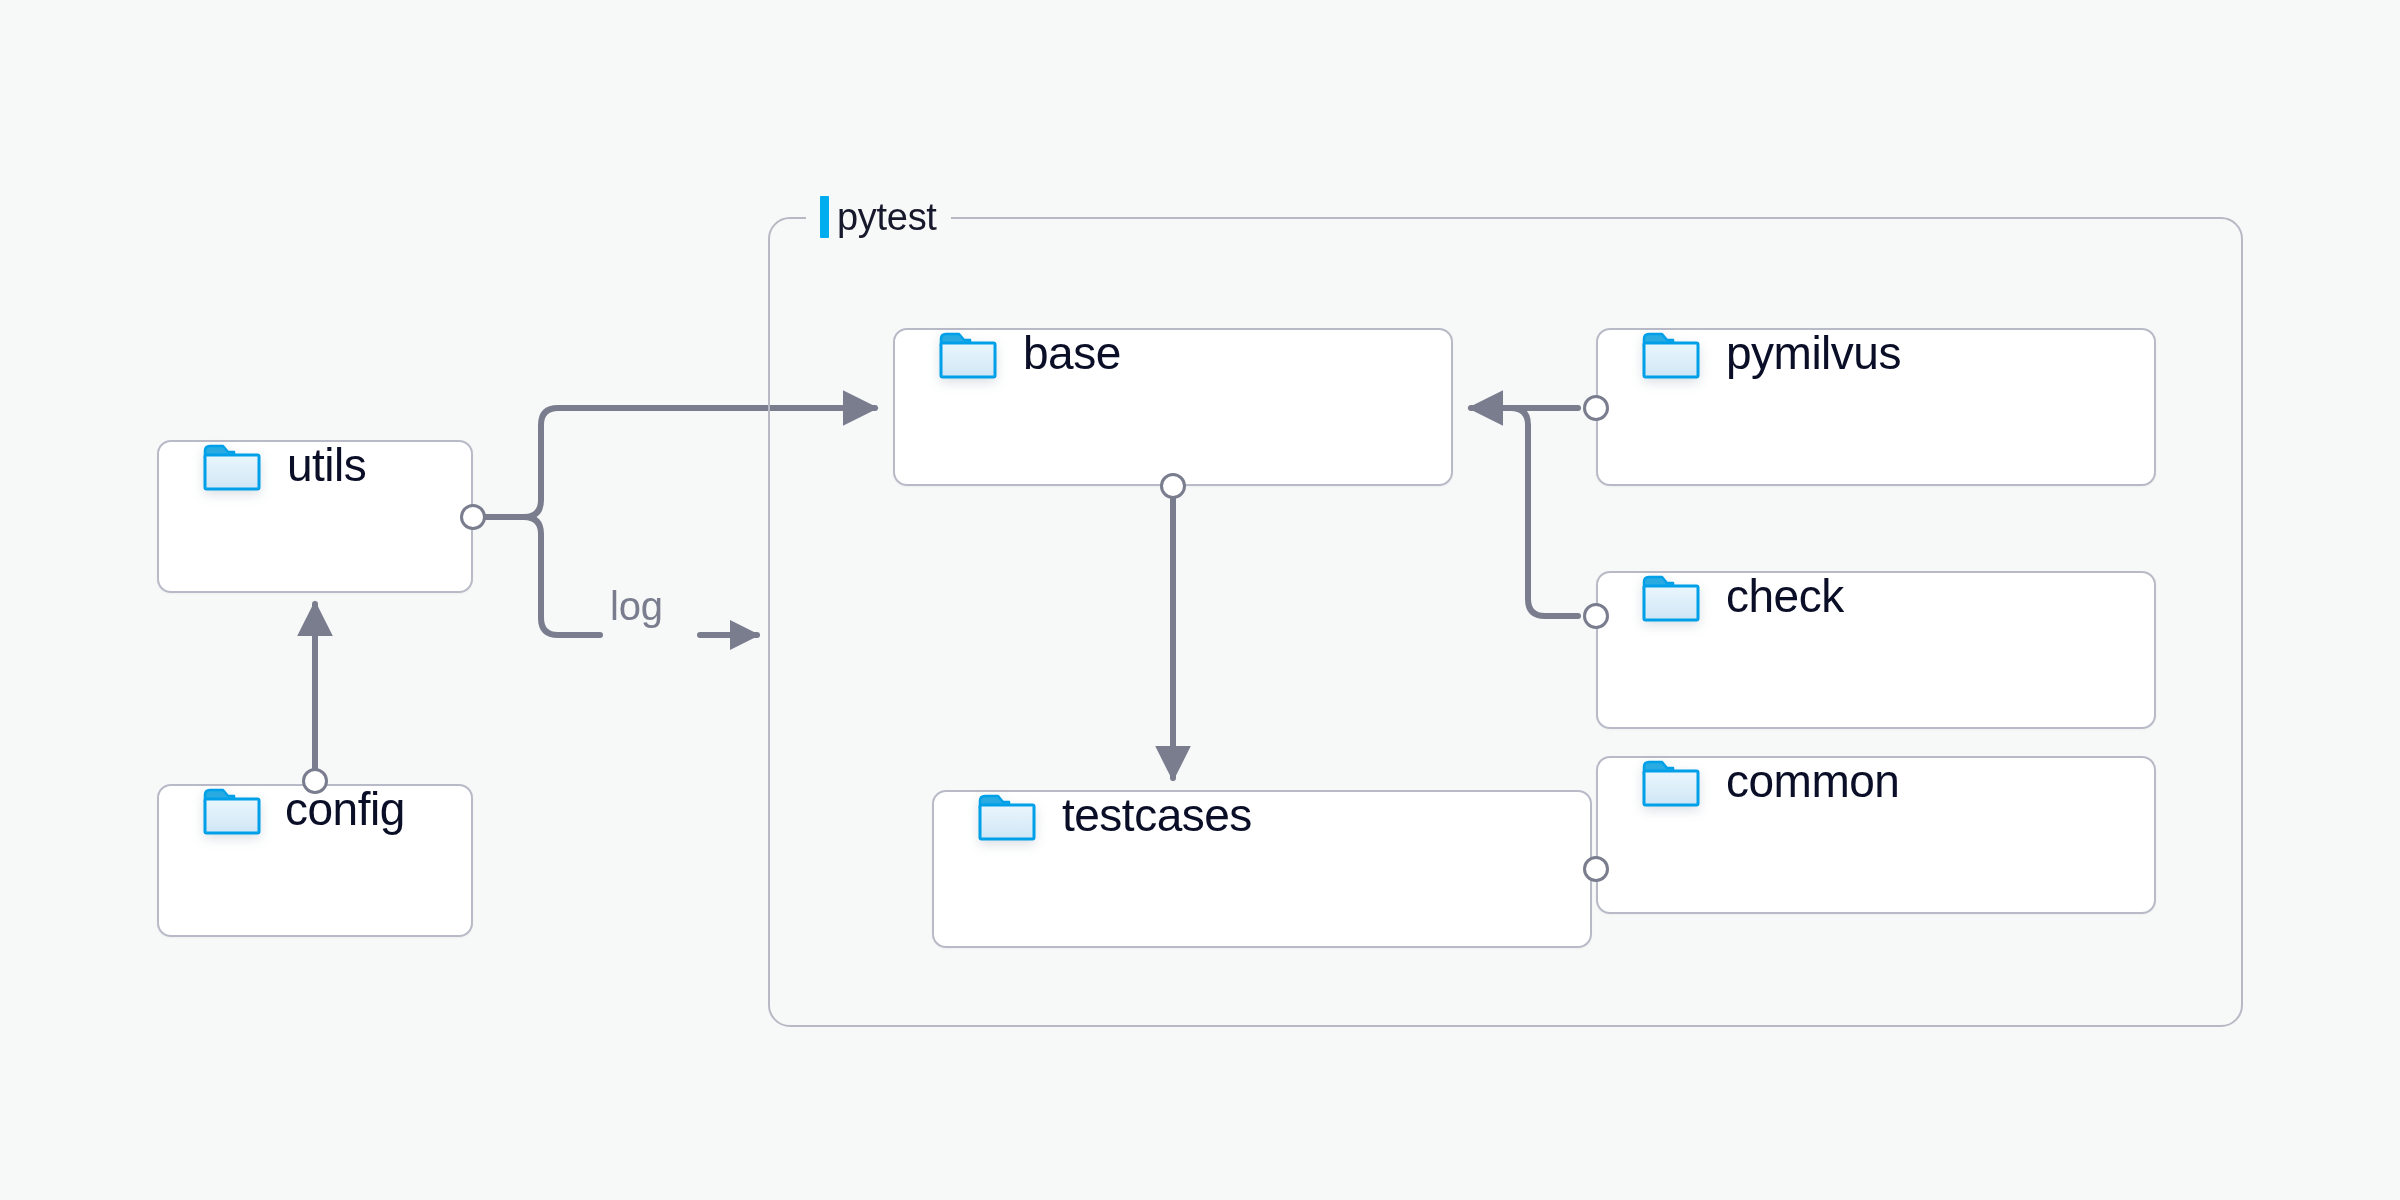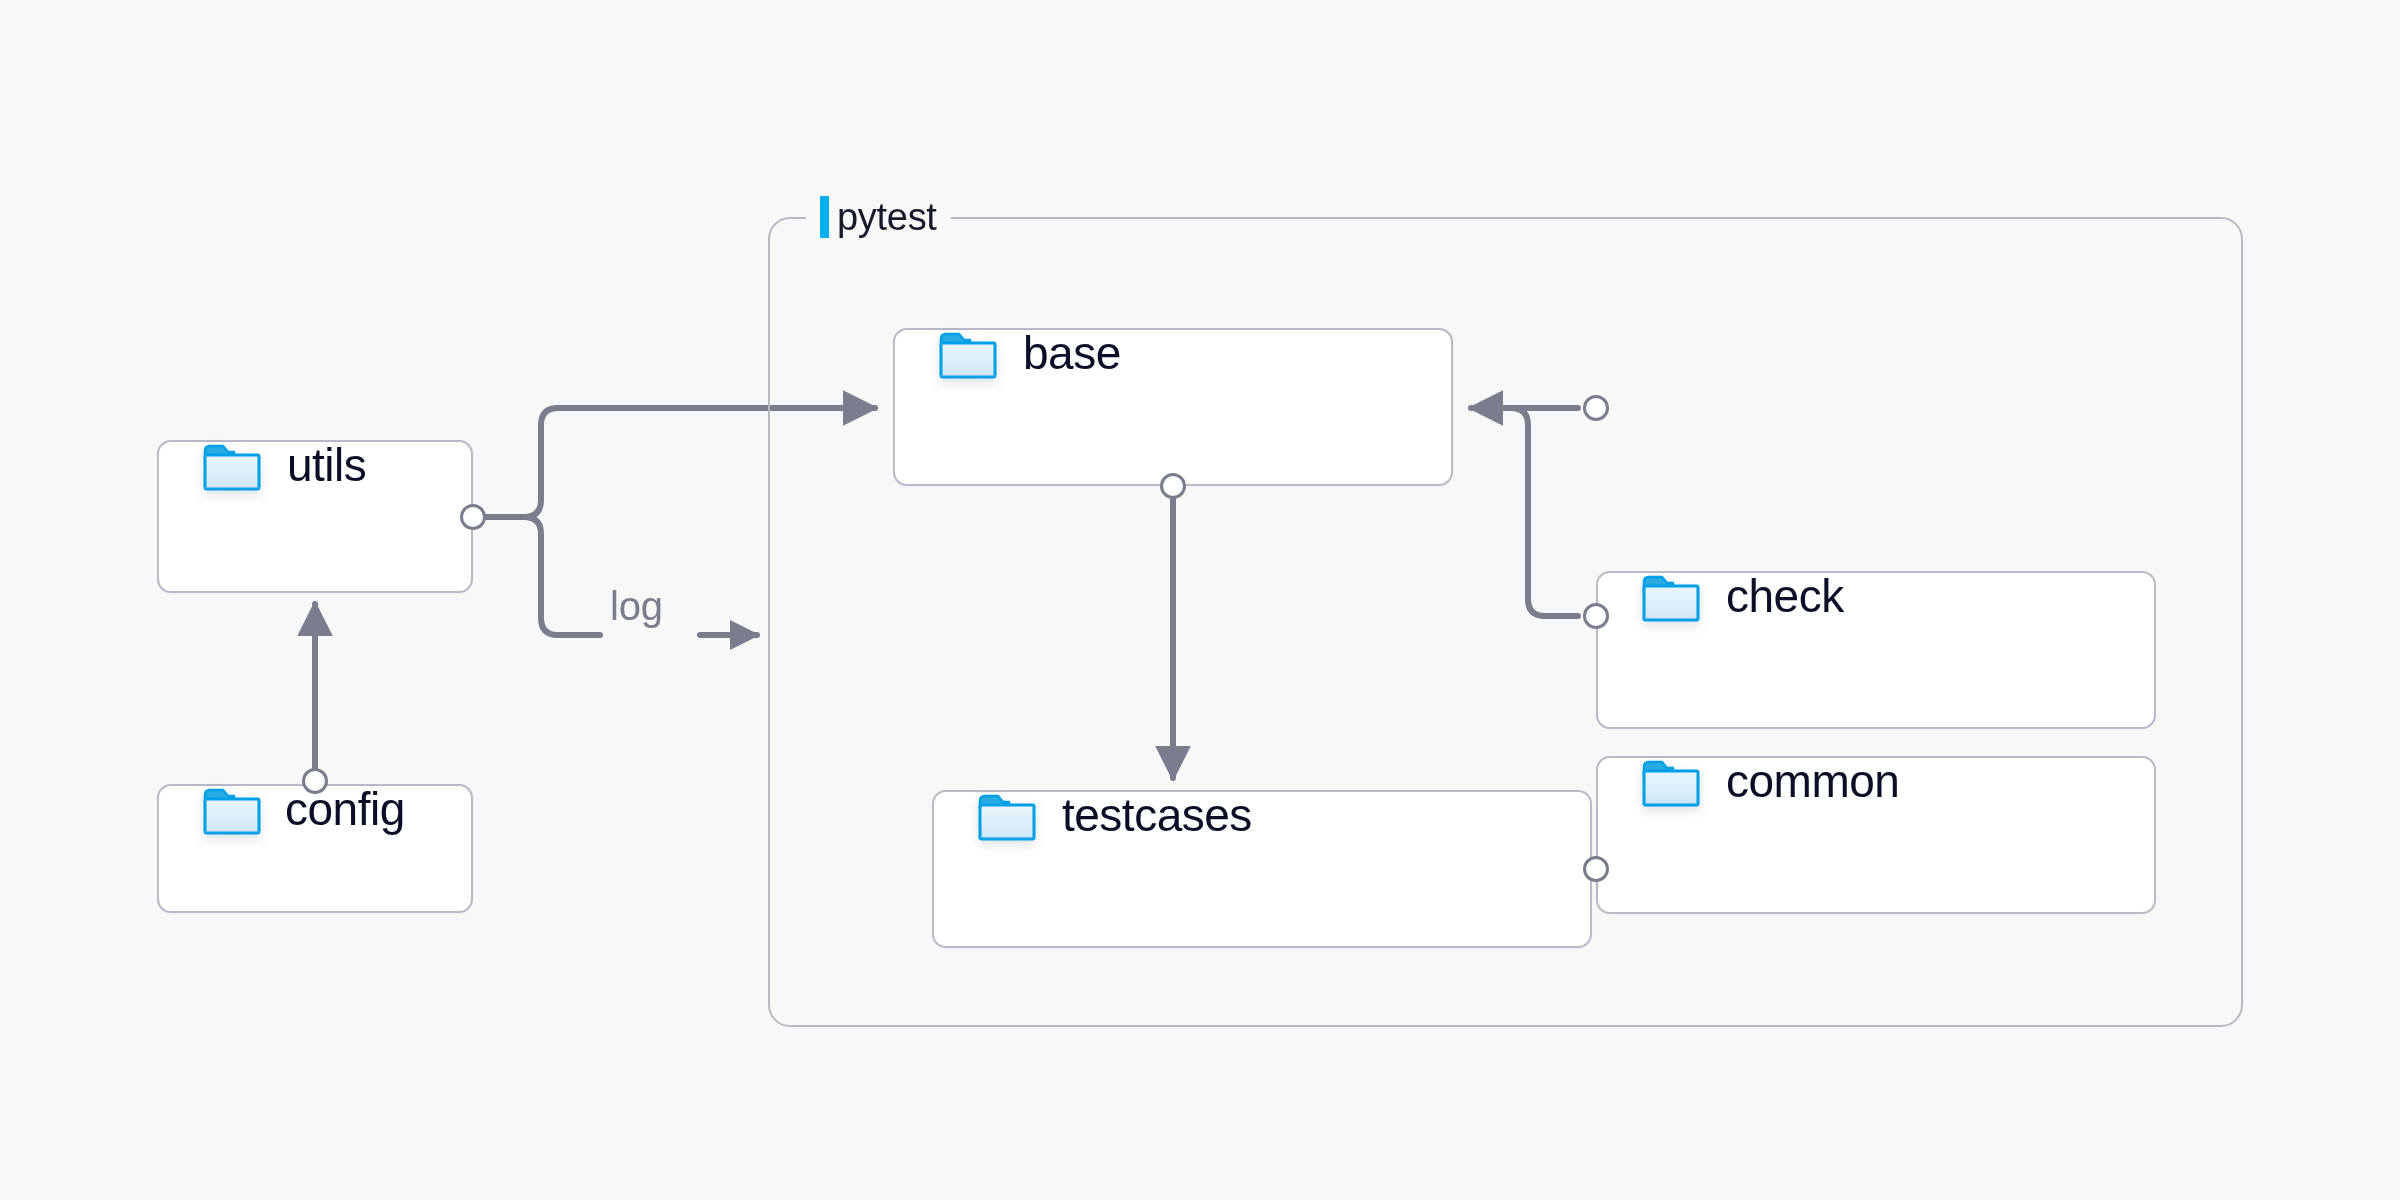--- a/index.html
+++ b/index.html
@@ -157,21 +157,21 @@
       <svg viewBox="0 0 58 50" xmlns="http://www.w3.org/2000/svg">
         <path d="M2 9 q0-5 5-5 h13 l5 6 h6 v6 h-29 z" fill="#29abe2" stroke="#00a0e9" stroke-width="2.5" stroke-linejoin="round"></path>
         <rect x="2" y="13" width="54" height="34" rx="1.5" fill="url(#folderFill)" stroke="#00a0e9" stroke-width="3"></rect>
       </svg>
     </span>
     <span class="node-label">utils</span>
   </div>
   <div class="port" style="left:460px; top:504px;"></div>
   <div class="port" style="left:302px; top:768px;"></div>
 
-  <div class="node" style="left:157px; top:784px; width:316px; height:129px;gap:24px;">
+  <div class="node" style="left:157px; top:784px; width:316px; height:153px;gap:24px;">
     <span class="folder-icon">
       <svg viewBox="0 0 58 50" xmlns="http://www.w3.org/2000/svg">
         <path d="M2 9 q0-5 5-5 h13 l5 6 h6 v6 h-29 z" fill="#29abe2" stroke="#00a0e9" stroke-width="2.5" stroke-linejoin="round"></path>
         <rect x="2" y="13" width="54" height="34" rx="1.5" fill="url(#folderFill)" stroke="#00a0e9" stroke-width="3"></rect>
       </svg>
     </span>
     <span class="node-label">config</span>
   </div>
 
   <div class="node" style="left:893px; top:328px; width:560px; height:158px;">
@@ -188,20 +188,29 @@
   <div class="node" style="left:932px; top:790px; width:660px; height:158px;">
     <span class="folder-icon">
       <svg viewBox="0 0 58 50" xmlns="http://www.w3.org/2000/svg">
         <path d="M2 9 q0-5 5-5 h13 l5 6 h6 v6 h-29 z" fill="#29abe2" stroke="#00a0e9" stroke-width="2.5" stroke-linejoin="round"></path>
         <rect x="2" y="13" width="54" height="34" rx="1.5" fill="url(#folderFill)" stroke="#00a0e9" stroke-width="3"></rect>
       </svg>
     </span>
     <span class="node-label">testcases</span>
   </div>
 
+  <div class="node" style="left:1596px; top:328px; width:560px; height:158px;">
+    <span class="folder-icon">
+      <svg viewBox="0 0 58 50" xmlns="http://www.w3.org/2000/svg">
+        <path d="M2 9 q0-5 5-5 h13 l5 6 h6 v6 h-29 z" fill="#29abe2" stroke="#00a0e9" stroke-width="2.5" stroke-linejoin="round"></path>
+        <rect x="2" y="13" width="54" height="34" rx="1.5" fill="url(#folderFill)" stroke="#00a0e9" stroke-width="3"></rect>
+      </svg>
+    </span>
+    <span class="node-label">pymilvus</span>
+  </div>
   <div class="port" style="left:1583px; top:395px;"></div>
 
   <div class="node" style="left:1596px; top:535px; width:560px; height:158px;margin-top:36px;">
     <span class="folder-icon">
       <svg viewBox="0 0 58 50" xmlns="http://www.w3.org/2000/svg">
         <path d="M2 9 q0-5 5-5 h13 l5 6 h6 v6 h-29 z" fill="#29abe2" stroke="#00a0e9" stroke-width="2.5" stroke-linejoin="round"></path>
         <rect x="2" y="13" width="54" height="34" rx="1.5" fill="url(#folderFill)" stroke="#00a0e9" stroke-width="3"></rect>
       </svg>
     </span>
     <span class="node-label">check</span>

